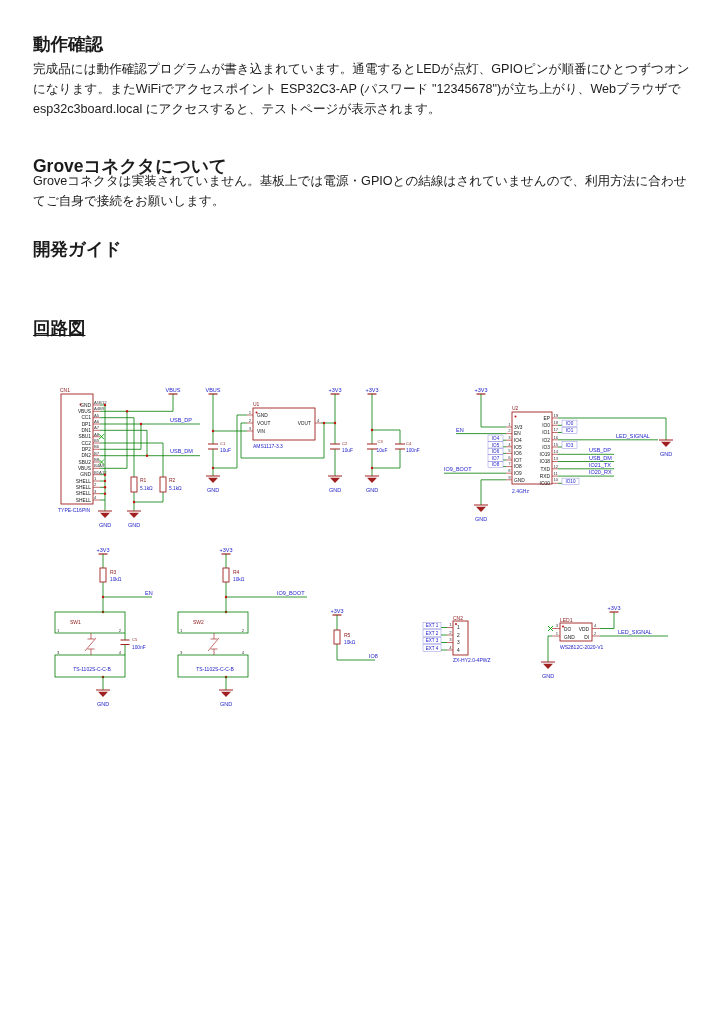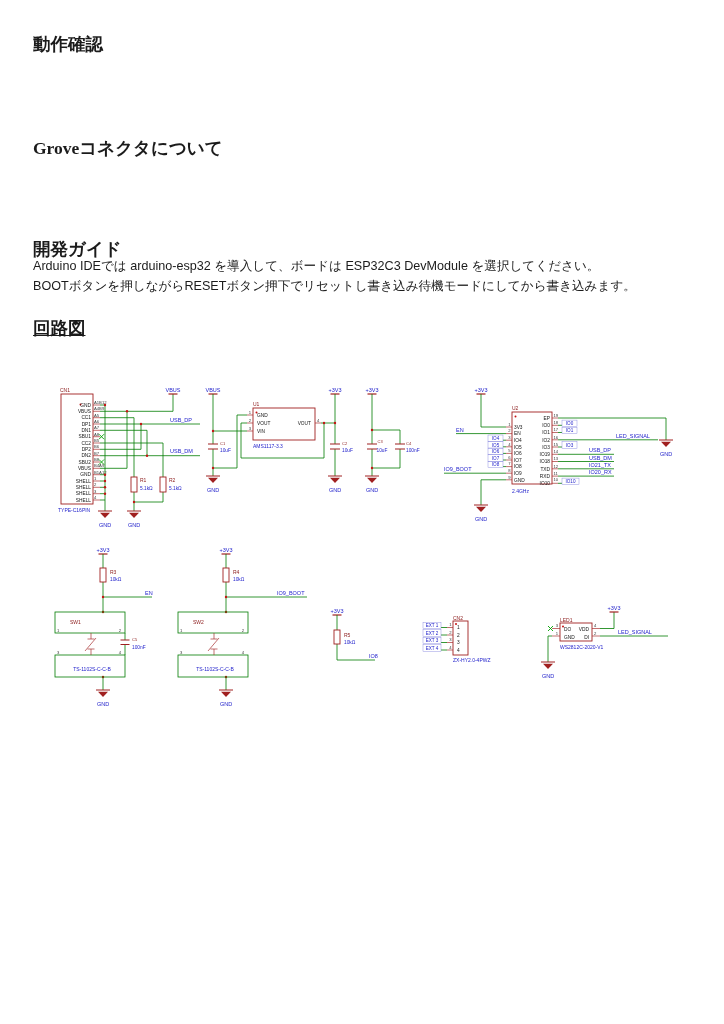--- a/index.html
+++ b/index.html
@@ -27,28 +27,26 @@
   .xnc{stroke:#00A000;stroke-width:0.9;fill:none;}
   .am{text-anchor:middle;}
   .ae{text-anchor:end;}
 </style>
 </head>
 <body>
 
 <div id="page">
 
   <div class="h" style="top:34px;font-family:Liberation Serif, serif;">動作確認</div>
-
-  <div class="h" style="top:138px;font-family:Liberation Serif, serif;">Groveコネクタについて</div>
+  <div class="p" style="top:59px;">完成品には動作確認プログラムが書き込まれています。通電するとLEDが点灯、GPIOピンが順番にひとつずつオンになります。またWiFiでアクセスポイント ESP32C3-AP (パスワード "12345678")が立ち上がり、Webブラウザで esp32c3board.local にアクセスすると、テストページが表示されます。</div>
+
+  <div class="h" style="top:156px;">Groveコネクタについて</div>
+  <div class="p" style="top:171px;">Groveコネクタは実装されていません。基板上では電源・GPIOとの結線はされていませんので、利用方法に合わせてご自身で接続をお願いします。</div>
 
   <div class="h" style="top:231px;margin-top:8px;">開発ガイド</div>
-  <div class="p" style="top:256px;">
-    <div>Arduino IDEでは arduino-esp32 を導入して、ボードは ESP32C3 DevModule を選択してください。</div>
-    <div>BOOTボタンを押しながらRESETボタン押下でリセットし書き込み待機モードにしてから書き込みます。</div>
-  </div>
 
   <div class="h" style="top:318px;text-decoration:underline;">回路図</div>
 
   <svg style="position:absolute;left:40px;top:372px;" width="684" height="360" viewBox="40 372 684 360" xmlns="http://www.w3.org/2000/svg">
 
     <defs>
       <g id="gnd">
         <line x1="-7" y1="0" x2="7" y2="0" stroke="#A02020" stroke-width="1"></line>
         <path d="M-5,1.8 L5,1.8 L0,7 Z" fill="#A02020"></path>
       </g>

